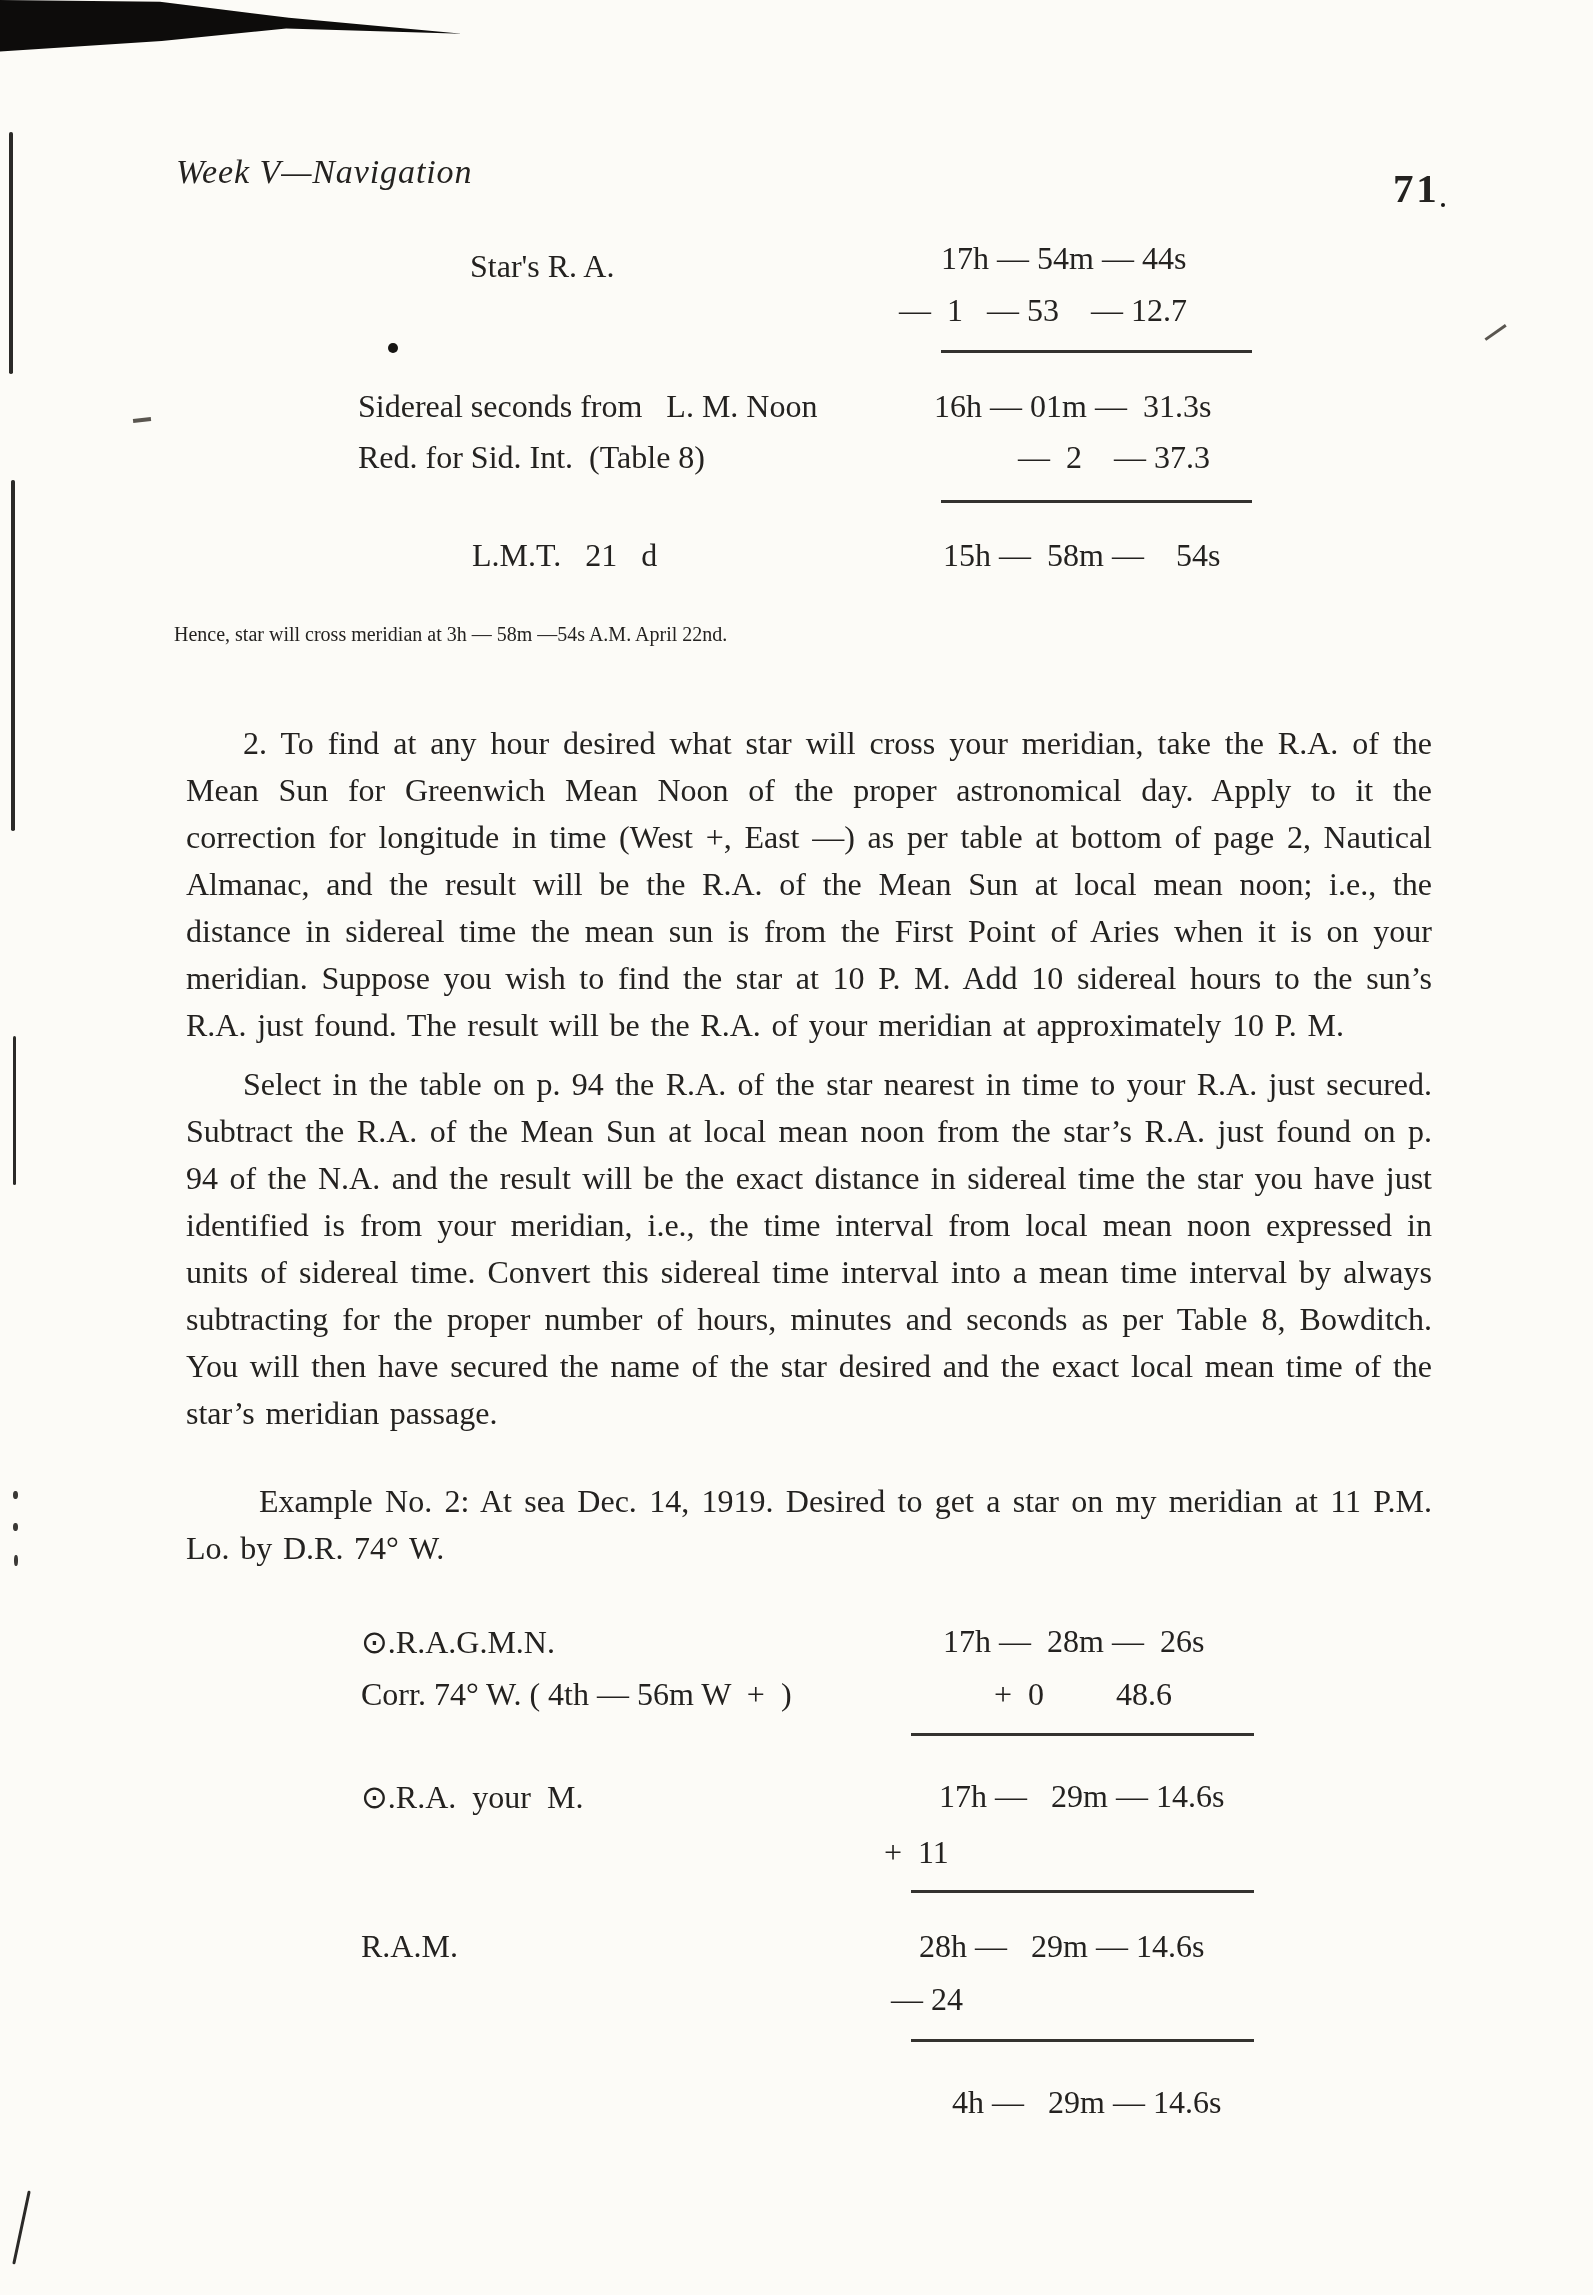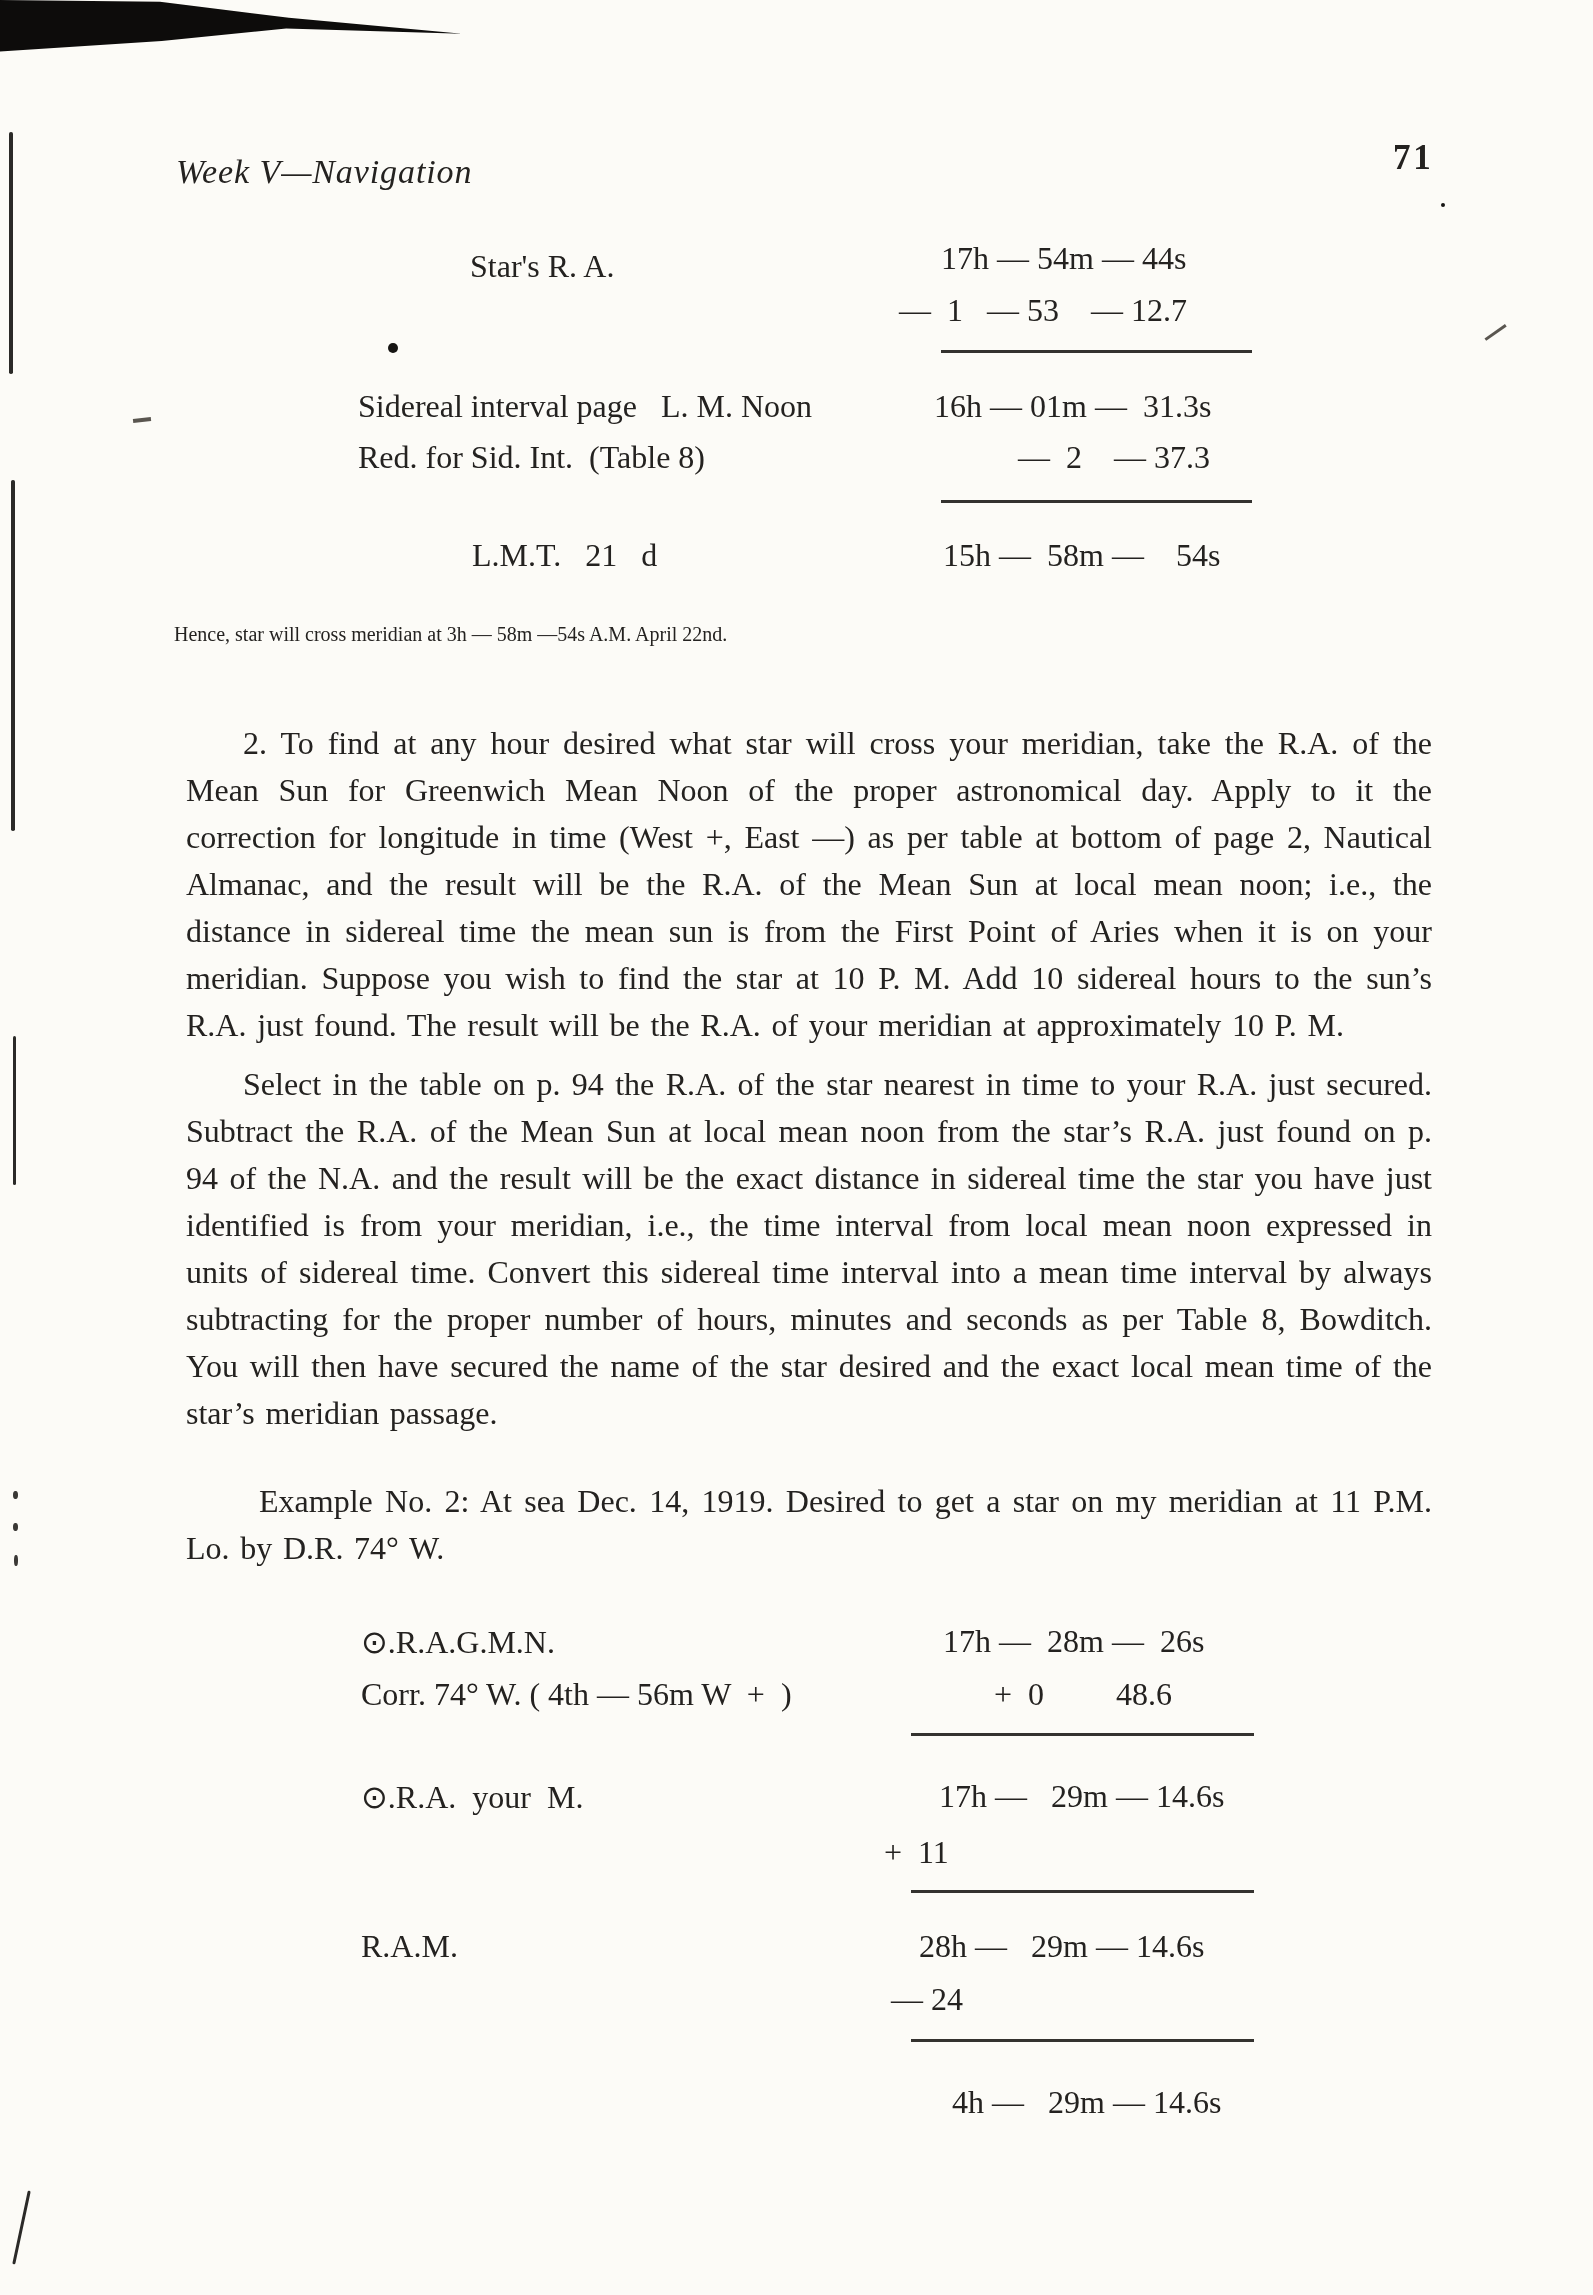--- a/index.html
+++ b/index.html
@@ -20,22 +20,22 @@
   .edge-dot  { position: absolute; background: #3a3835; border-radius: 50%; }
   .tick      { position: absolute; background: #5a5650; }
   .ink-dot   { position: absolute; background: #161513; border-radius: 50%; }
 
   
   .header-title {
     position: absolute; left: 176px; top: 153px;
     font-style: italic; font-size: 34px; letter-spacing: 0.9px;
   }
   .page-number {
-    position: absolute; left: 1393px; top: 138px;
-    font-weight: bold; font-size: 35px; letter-spacing: 2.7px;
+    position: absolute; left: 1393px; top: 164px;
+    font-weight: bold; font-size: 41px; letter-spacing: 2.7px;
   }
 
   
   .calc { position: absolute; font-size: 32px; }
   .calc .lbl, .calc .val { position: absolute; white-space: pre; }
   .calc .rule { position: absolute; height: 2.7px; background: #34322f; }
 
   .calc1 { left: 358px; top: 240px; width: 1103px; height: 356px; }
   .calc2 { left: 361px; top: 1623px; width: 1103px; height: 516px; }
 
@@ -78,21 +78,21 @@
   <div class="page-number">71</div>
 
   <div class="calc calc1">
     <span class="lbl" style="left:112px; top:8px;">Star's R. A.</span>
     <span class="val" style="left:583px; top:0;text-align:right;">17h — 54m — 44s</span>
 
     <span class="val" style="left:541px; top:52px;">—  1   — 53    — 12.7</span>
 
     <div class="rule" style="left:583px; top:110px; width:311px;"></div>
 
-    <span class="lbl" style="left:0; top:148px;">Sidereal interval page   L. M. Noon</span>
+    <span class="lbl" style="left:0; top:148px;">Sidereal seconds from   L. M. Noon</span>
     <span class="val" style="left:576px; top:148px;">16h — 01m —  31.3s</span>
 
     <span class="lbl" style="left:0; top:199px;">Red. for Sid. Int.  (Table 8)</span>
     <span class="val" style="left:660px; top:199px;">—  2    — 37.3</span>
 
     <div class="rule" style="left:583px; top:260px; width:311px;"></div>
 
     <span class="lbl" style="left:114px; top:297px;">L.M.T.   21   d</span>
     <span class="val" style="left:585px; top:297px;">15h —  58m —    54s</span>
   </div>

